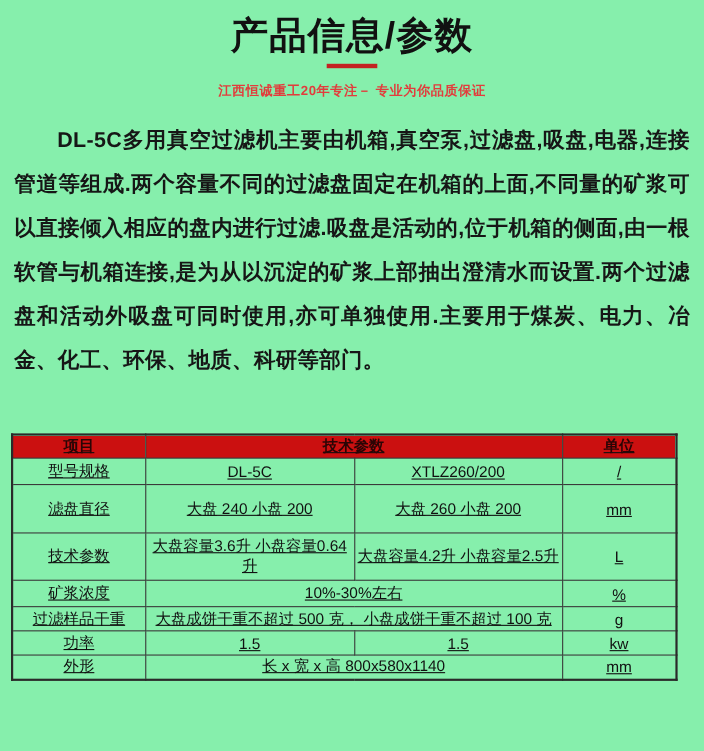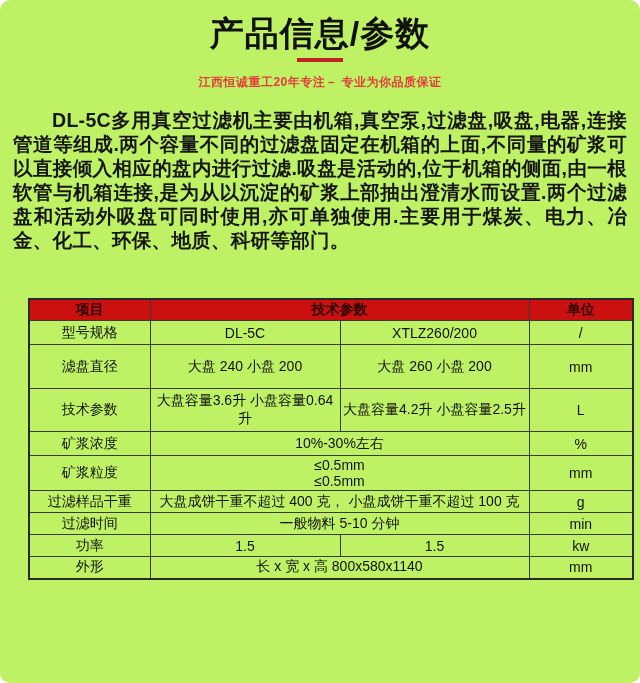--- a/index.html
+++ b/index.html
@@ -4,23 +4,22 @@
 <style>
   * { margin: 0; padding: 0; box-sizing: border-box; }
   html, body {
     width: 640px;
     background: #ffffff;
     font-family: "Liberation Sans", sans-serif;
   }
   .page {
     width: 640px;
     height: 683px;
-    background: #bef264;
+    background: #86efac;
     overflow: hidden;
-    border-radius: 10px;
   }
   
   .hdr { padding-top: 13px; text-align: center; }
   .title {
     font-size: 34px;
     line-height: 40px;
     font-weight: 900;
     color: #111111;
     letter-spacing: 1px;
   }
@@ -34,36 +33,37 @@
     font-size: 12px;
     font-weight: 700;
     color: #e23c3c;
     letter-spacing: 0.5px;
     margin-top: 12px;
   }
   
   .desc {
     margin: 17px 13px 0 13px;
     font-size: 19.5px;
-    line-height: 24px;
+    line-height: 40px;
     font-weight: 600;
     color: #161616;
     text-align: justify;
     text-indent: 2em;
     letter-spacing: 0.3px;
   }
   
   table.spec {
-    margin: 46px 0 0 28px;
+    margin: 46px 0 0 10px;
     width: 604px;
     border-collapse: collapse;
     table-layout: fixed;
     font-size: 14px;
     color: #111111;
     border: 2px solid #2a2a2a;
+    text-decoration: underline;
   }
   table.spec th, table.spec td {
     border: 1px solid #3a3a3a;
     text-align: center;
     vertical-align: middle;
     padding: 1px 2px;
     overflow: hidden;
   }
   table.spec thead th {
     background: #cb1010;
@@ -124,37 +124,24 @@
         <td class="lbl">技术参数</td>
         <td>大盘容量3.6升 小盘容量0.64升</td>
         <td>大盘容量4.2升 小盘容量2.5升</td>
         <td class="unit">L</td>
       </tr>
       <tr class="h24">
         <td class="lbl">矿浆浓度</td>
         <td colspan="2">10%-30%左右</td>
         <td class="unit">%</td>
       </tr>
-      <tr class="h34">
-        <td class="lbl">矿浆粒度</td>
-        <td colspan="2">
-          <div>≤0.5mm</div>
-          <div>≤0.5mm</div>
-        </td>
-        <td class="unit">mm</td>
-      </tr>
       <tr class="h22">
         <td class="lbl">过滤样品干重</td>
-        <td colspan="2">大盘成饼干重不超过 400 克， 小盘成饼干重不超过 100 克</td>
+        <td colspan="2">大盘成饼干重不超过 500 克， 小盘成饼干重不超过 100 克</td>
         <td class="unit">g</td>
-      </tr>
-      <tr class="h22">
-        <td class="lbl">过滤时间</td>
-        <td colspan="2">一般物料 5-10 分钟</td>
-        <td class="unit">min</td>
       </tr>
       <tr class="h22">
         <td class="lbl">功率</td>
         <td>1.5</td>
         <td>1.5</td>
         <td class="unit">kw</td>
       </tr>
       <tr class="h22">
         <td class="lbl">外形</td>
         <td colspan="2">长 x 宽 x 高 800x580x1140</td>

